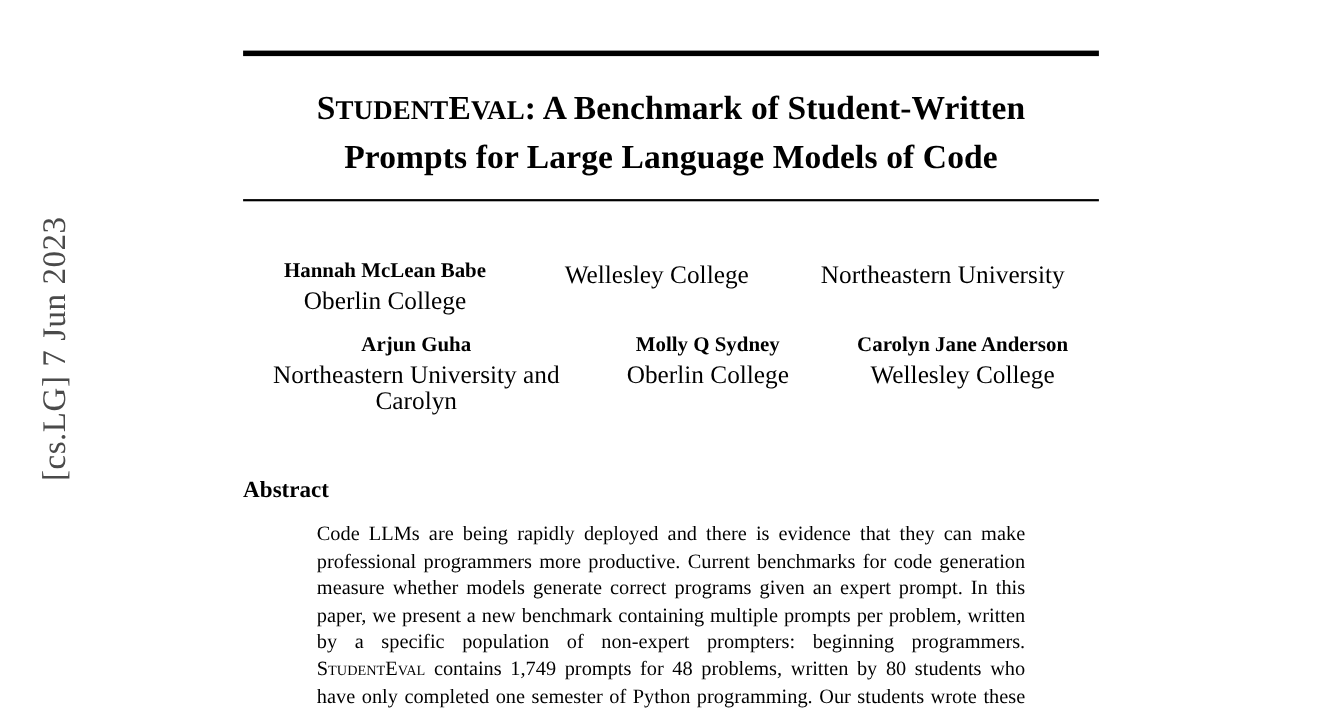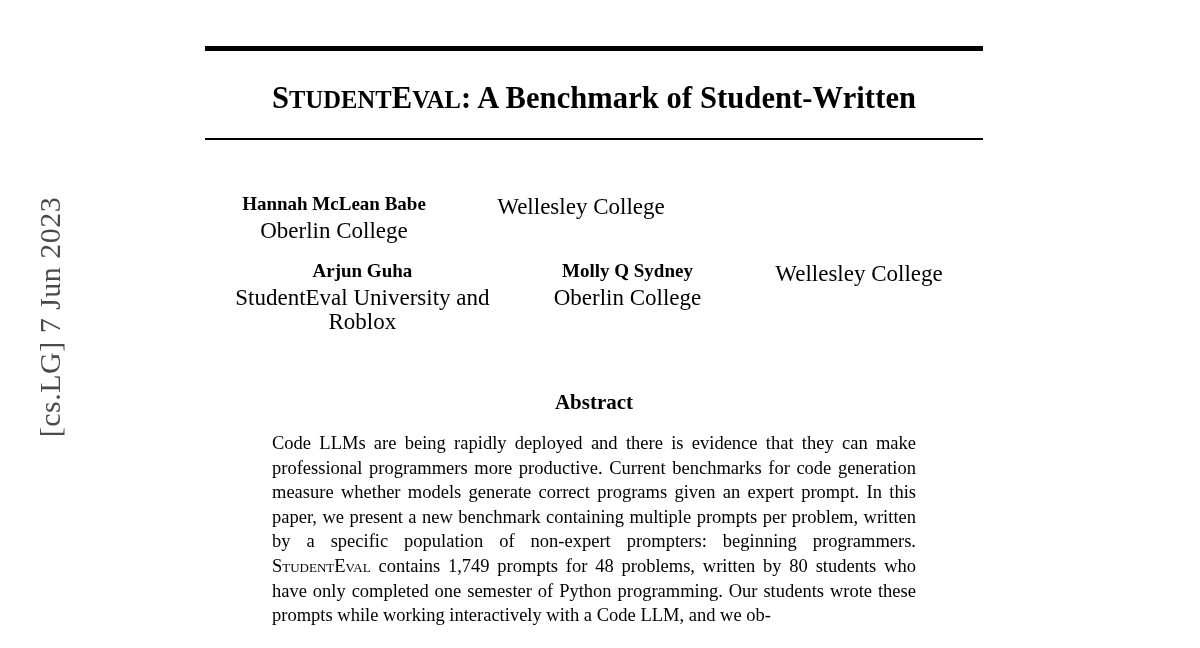--- a/index.html
+++ b/index.html
@@ -35,21 +35,21 @@
     font-family: "Liberation Serif", serif;
     font-size: 30px;
     letter-spacing: 0.5px;
     color: #4a4a4a;
     white-space: nowrap;
   }
 
   
   .paper {
     position: absolute;
-    left: 205px;
+    left: 221px;
     top: 0;
     width: 778px;
     height: 648px;
   }
 
   .rule-top {
     margin-top: 46px;
     height: 5px;
     background: #000000;
     width: 778px;
@@ -97,21 +97,21 @@
     font-size: 19px;
     line-height: 24px;
   }
   .author-affil {
     font-size: 23px;
     line-height: 24px;
     margin-top: 3px;
   }
 
   .abstract-heading {
-    text-align: center;
+    text-align: left;
     font-weight: bold;
     font-size: 21px;
     margin-top: 56px;
   }
 
   .abstract-body {
     width: 644px;
     margin: 16px auto 0 auto;
     font-size: 18.5px;
     line-height: 24.6px;
@@ -130,46 +130,49 @@
 <div class="arxiv-stamp">
   <div class="stamp-text">[cs.LG]  7 Jun 2023</div>
 </div>
 
 <div class="paper">
 
   <div class="rule-top"></div>
 
   <div class="title">
     <div><span class="sc">S</span><span class="sc-small">TUDENT</span><span class="sc">E</span><span class="sc-small">VAL</span><span>: A Benchmark of Student-Written</span></div>
+    <div>Prompts for Large Language Models of Code</div>
   </div>
 
   <div class="rule-bottom"></div>
 
   <div class="authors">
     <div class="author-row row1">
       <div class="author-block" style="width:210px;">
         <div class="author-name">Hannah McLean Babe</div>
         <div class="author-affil">Oberlin College</div>
       </div>
       <div class="author-block" style="width:228px;">
         <div class="author-affil">Wellesley College</div>
       </div>
       <div class="author-block" style="width:236px;">
+        <div class="author-affil">Northeastern University</div>
       </div>
     </div>
     <div class="author-row row2">
       <div class="author-block" style="width:300px;">
         <div class="author-name">Arjun Guha</div>
-        <div class="author-affil">StudentEval University and Roblox</div>
+        <div class="author-affil">Northeastern University and Carolyn</div>
       </div>
       <div class="author-block" style="width:196px;">
         <div class="author-name">Molly Q Sydney</div>
         <div class="author-affil">Oberlin College</div>
       </div>
       <div class="author-block" style="width:230px;">
+        <div class="author-name">Carolyn Jane Anderson</div>
         <div class="author-affil">Wellesley College</div>
       </div>
     </div>
   </div>
 
   <div class="abstract-heading">Abstract</div>
 
   <div class="abstract-body">
     <p><span>Code LLMs are being rapidly deployed and there is evidence that they can make professional programmers more productive. Current benchmarks for code generation measure whether models generate correct programs given an expert prompt. In this paper, we present a new benchmark containing multiple prompts per problem, written by a specific population of non-expert prompters: beginning programmers. </span><span class="sc-inline">StudentEval</span><span> contains 1,749 prompts for 48 problems, written by 80 students who have only completed one semester of Python programming. Our students wrote these prompts while working interactively with a Code LLM, and we ob-</span></p>
   </div>

